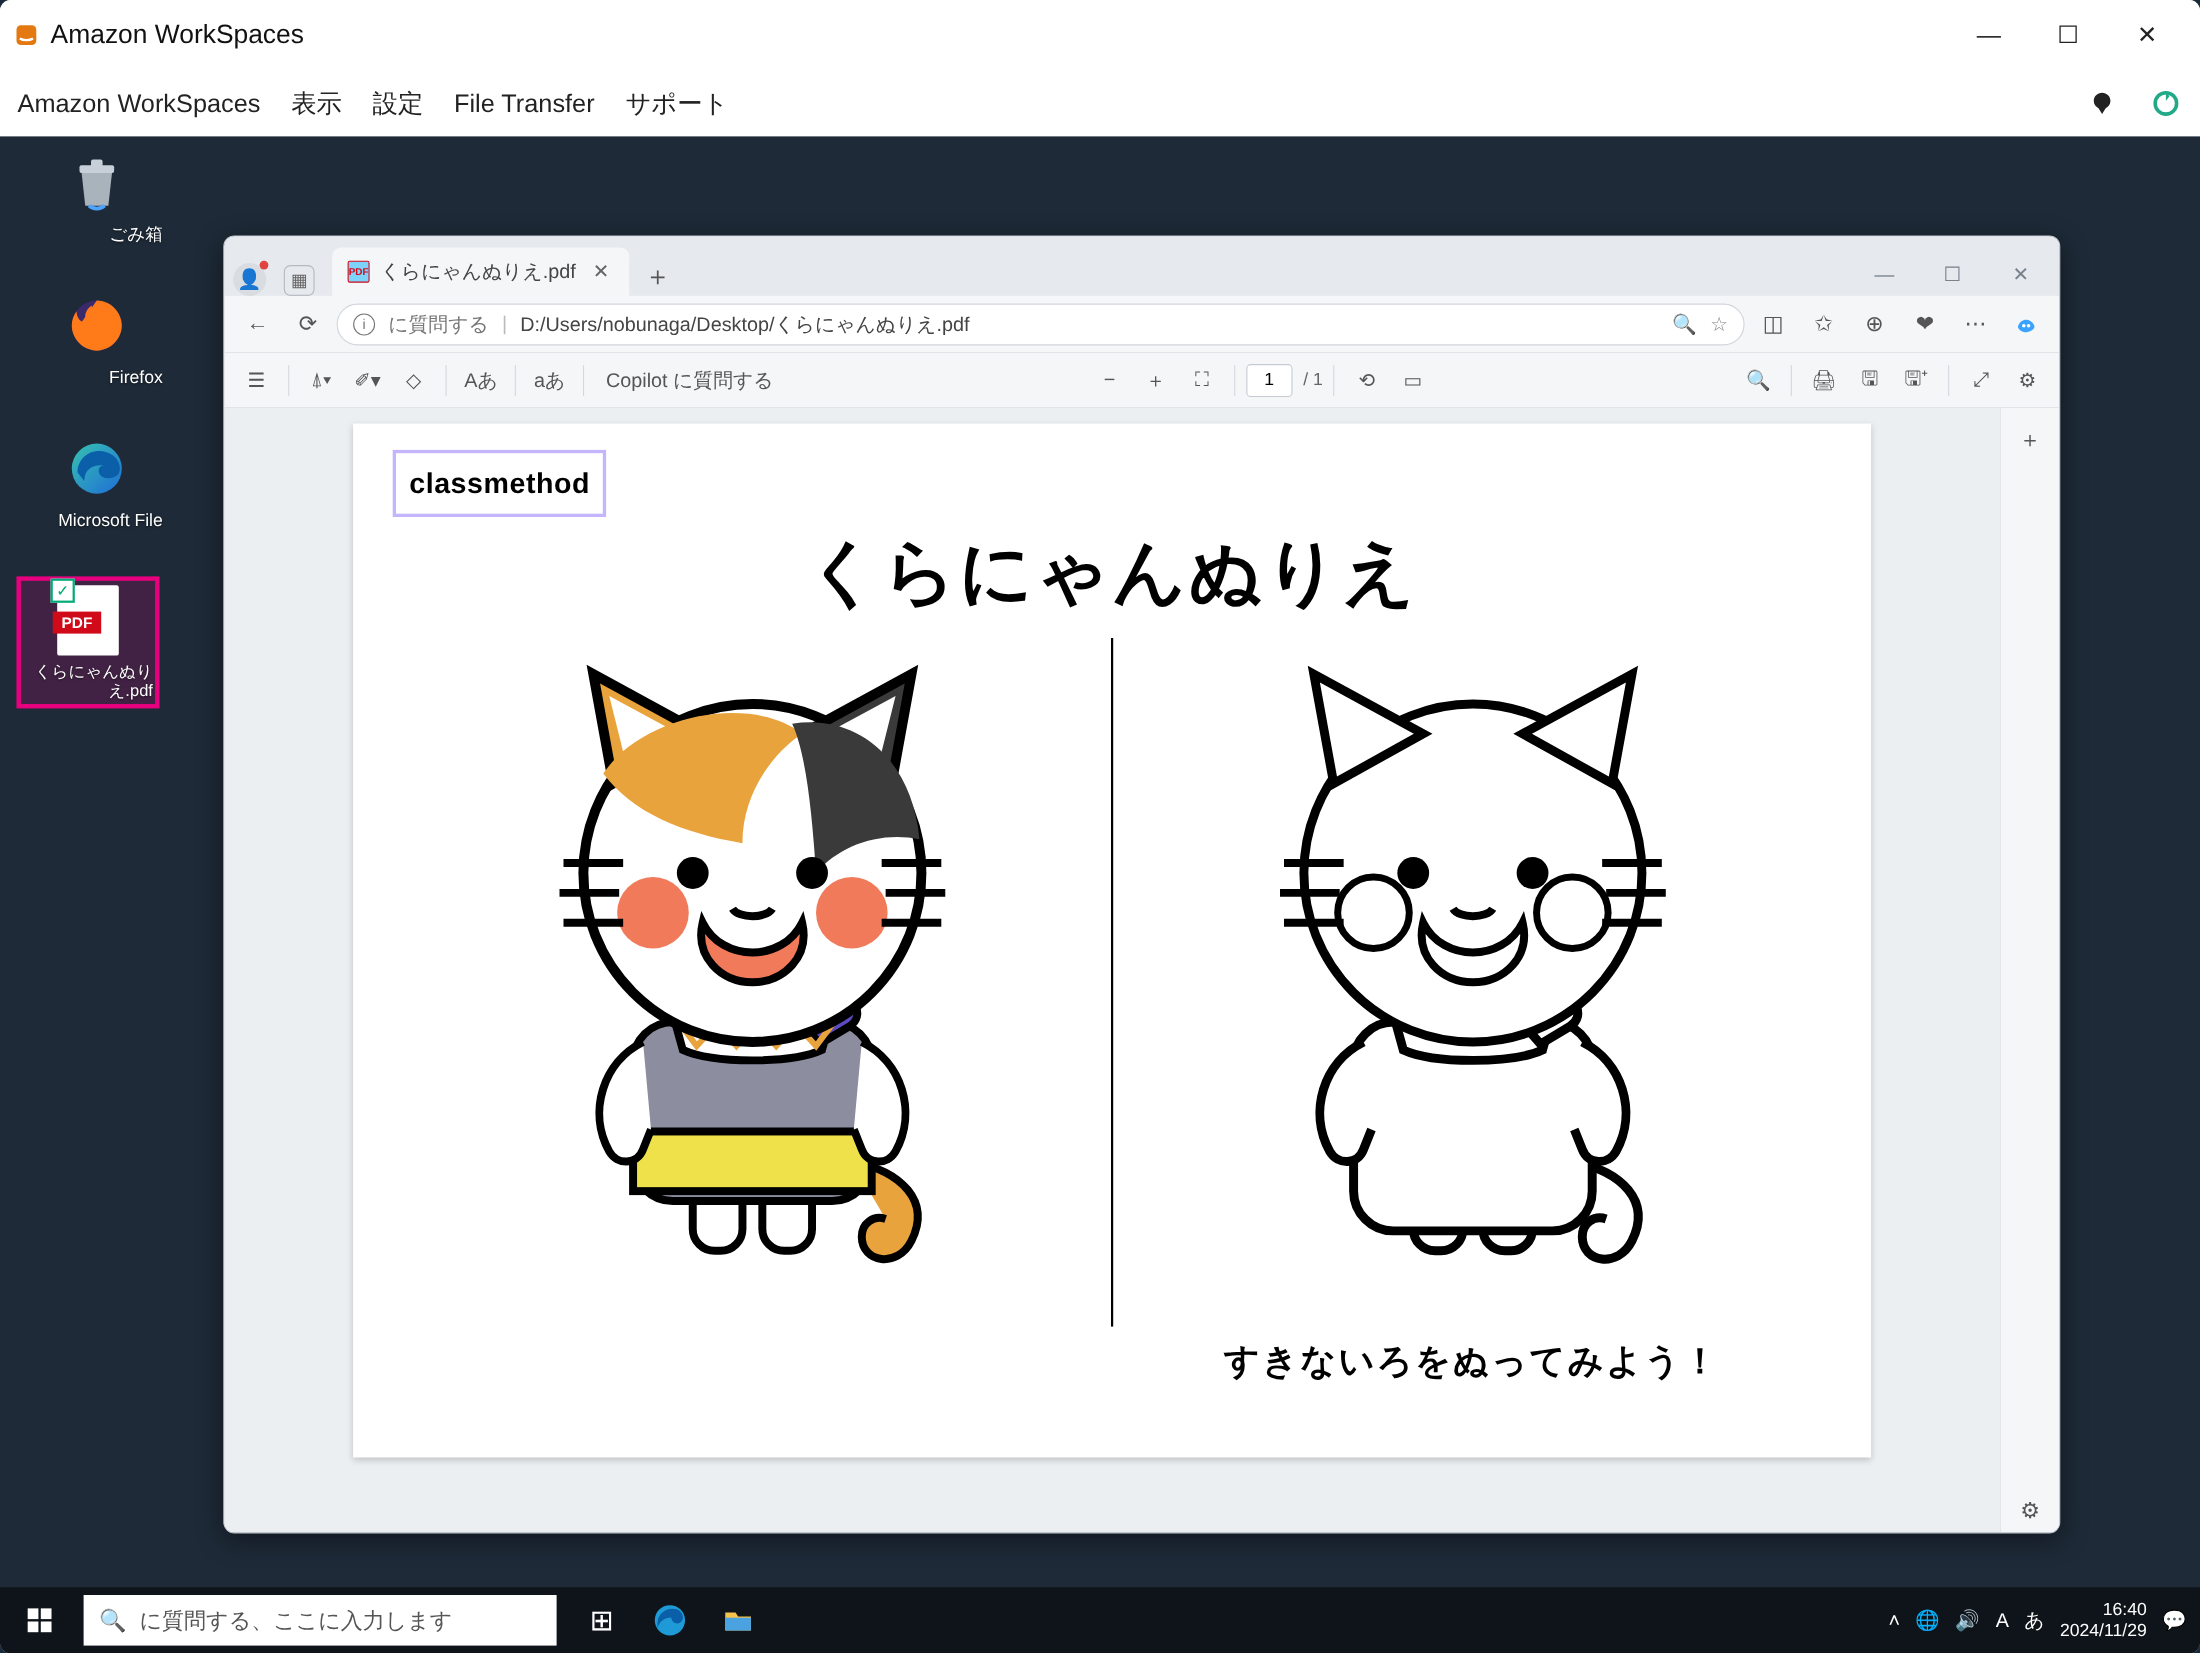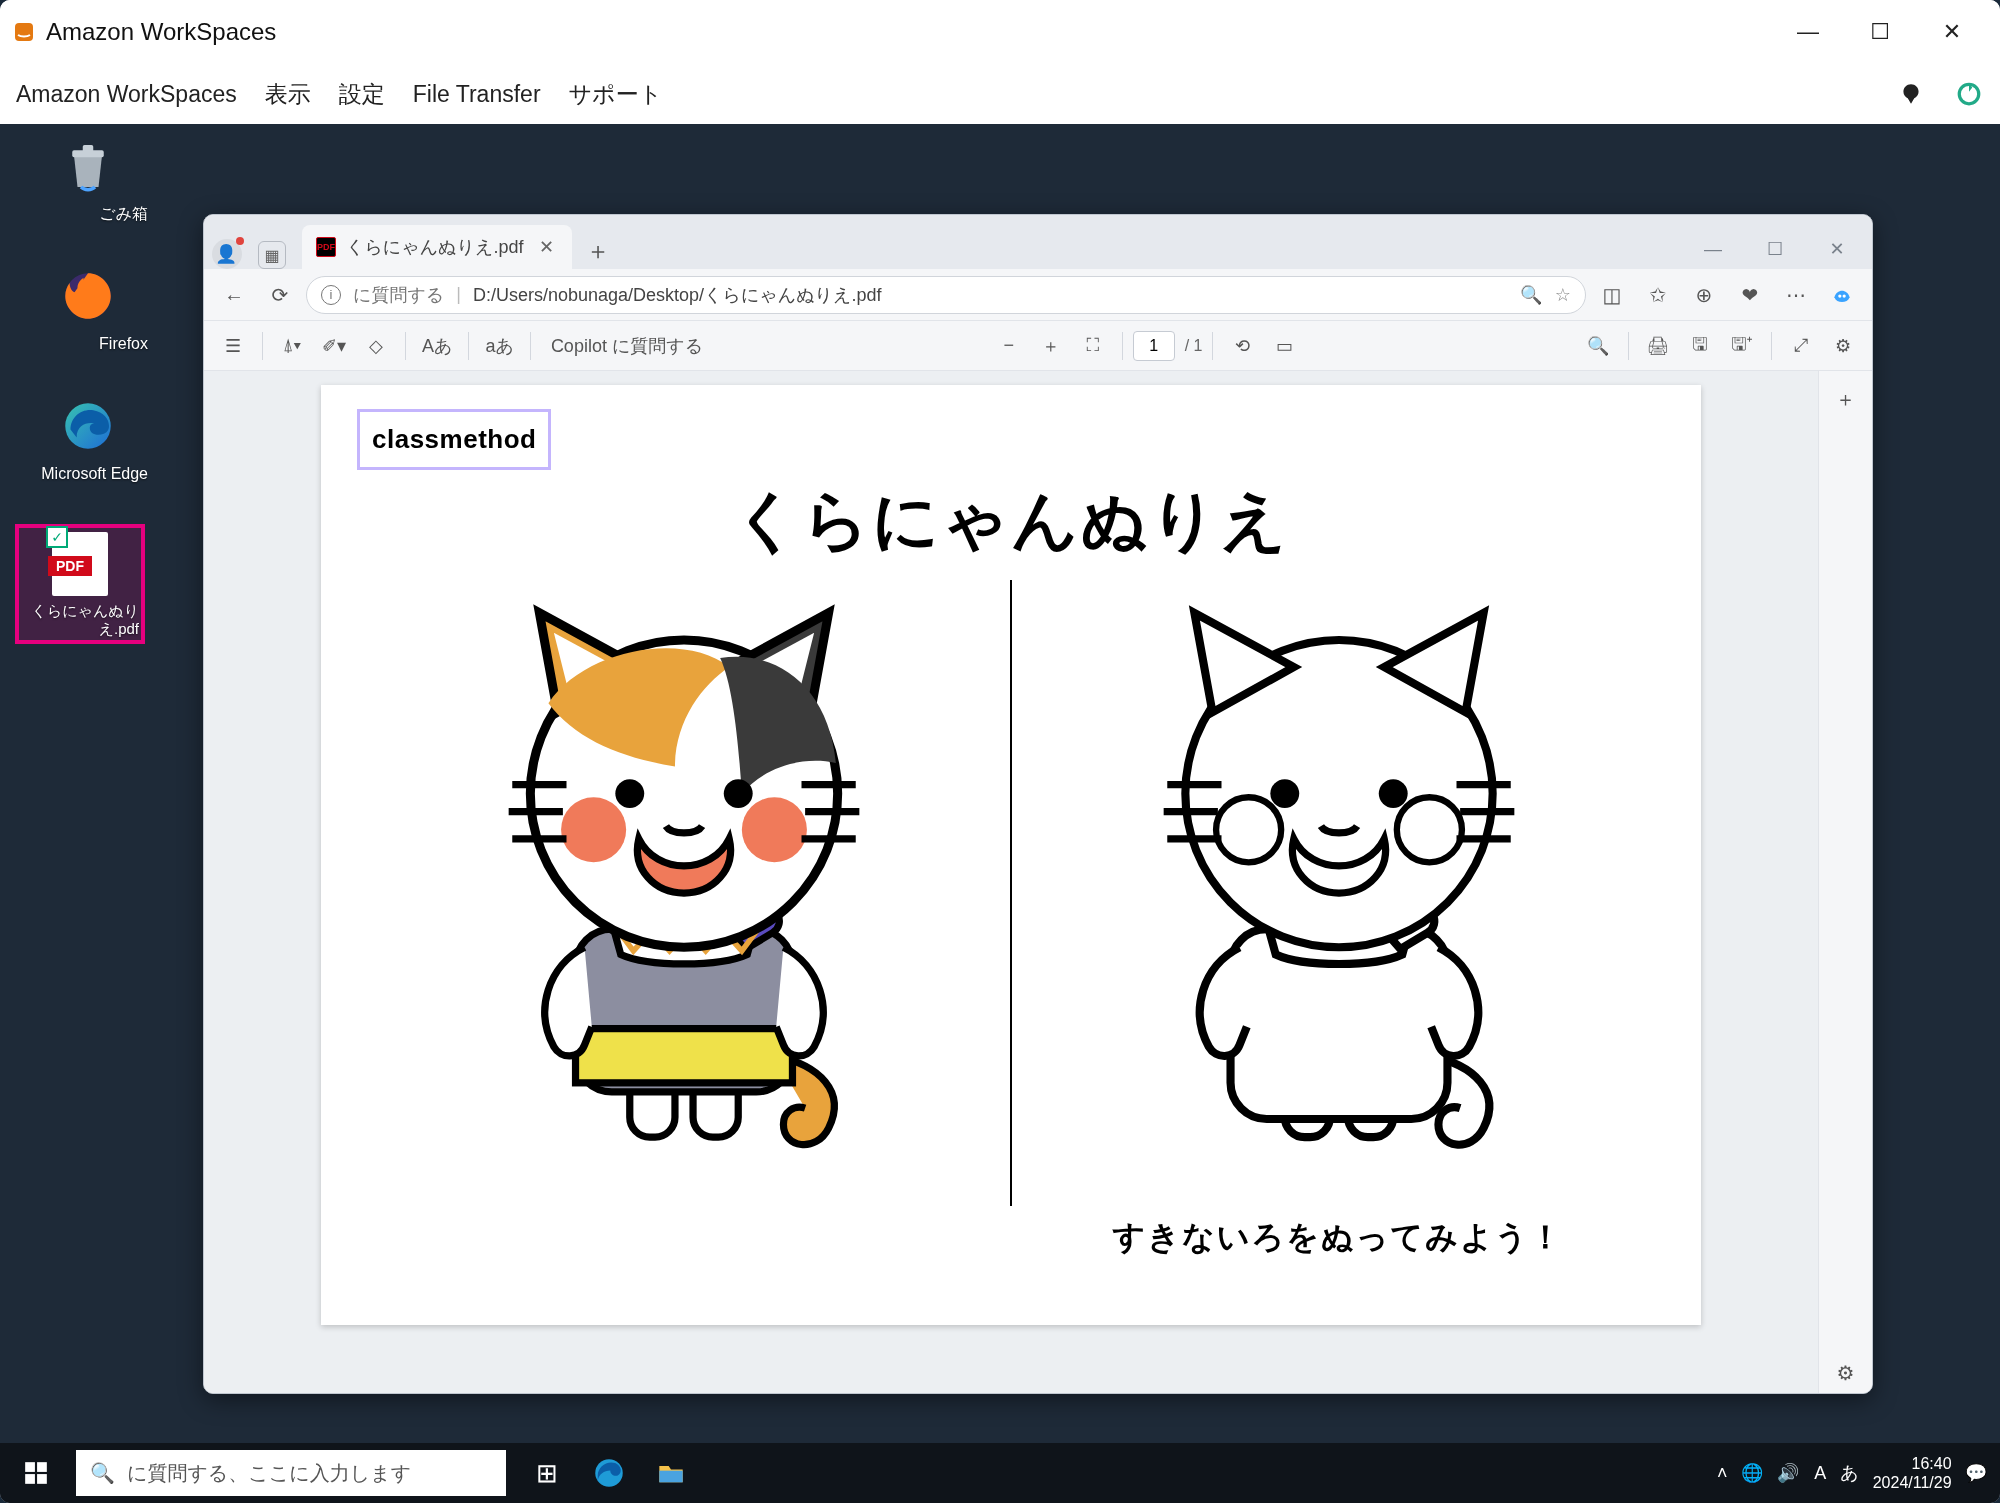--- a/index.html
+++ b/index.html
@@ -37,21 +37,21 @@
 .pdf-icon .chk { position: absolute; top: -6px; left: -6px; width: 22px; height: 22px; background: #fff; border: 2px solid #0a7; display:flex; align-items:center; justify-content:center; color:#0a7; font-size:14px; }
 
 
 .edge { position: absolute; left: 203px; top: 90px; width: 1670px; height: 1180px; background: #f5f6f8; border-radius: 10px; box-shadow: 0 6px 24px rgba(0,0,0,.45); display: flex; flex-direction: column; overflow: hidden; border: 1px solid #bfc6cf; }
 
 .edge-tabs { height: 54px; background: #e6e9ee; display: flex; align-items: flex-end; padding: 8px 8px 0 8px; gap: 8px; }
 .profile { width: 30px; height: 30px; border-radius: 50%; background: #d9dce1; margin-right: 8px; display:flex; align-items:center; justify-content:center; color:#888; font-size:18px; position:relative; }
 .profile .dot{ position:absolute; top:-2px; right:-2px; width:8px; height:8px; background:#e0443e; border-radius:50%; }
 .ws-chip { width: 28px; height: 28px; border-radius: 6px; border: 1px solid #b5bac2; display:flex; align-items:center; justify-content:center; color:#666; font-size:16px; margin-right:8px; }
 .tab { height: 44px; background: #f5f6f8; display: flex; align-items: center; gap: 10px; padding: 0 14px; border-radius: 8px 8px 0 0; min-width: 270px; }
-.tab .fav { width: 20px; height: 20px; background:#000000; border:1px solid #d10a1a; display:flex; align-items:center; justify-content:center; font-size:9px; color:#d10a1a; font-weight:bold; border-radius:2px; }
+.tab .fav { width: 20px; height: 20px; background:#7dd3fc; border:1px solid #d10a1a; display:flex; align-items:center; justify-content:center; font-size:9px; color:#d10a1a; font-weight:bold; border-radius:2px; }
 .tab .title { font-size: 18px; color: #444; }
 .tab .x { margin-left: auto; color: #666; font-size: 18px; padding: 2px 4px; }
 .newtab { width: 36px; height: 36px; display:flex; align-items:center; justify-content:center; color:#555; font-size:24px; border-radius:6px; }
 .edge-tabs .spacer{flex:1;}
 .edge-winbtn { width: 54px; height: 40px; display:flex; align-items:center; justify-content:center; color:#7a828c; font-size:18px; }
 
 .edge-addr { height: 52px; background: #f5f6f8; display: flex; align-items: center; padding: 0 10px; gap: 6px; border-bottom:1px solid #e1e4e9; }
 .icobtn { width: 40px; height: 40px; display: flex; align-items: center; justify-content: center; border-radius: 6px; color: #555; font-size: 20px; }
 .addrbox { flex: 1; height: 38px; background: #fff; border: 1px solid #d1d5db; border-radius: 19px; display: flex; align-items: center; padding: 0 14px; gap: 12px; font-size: 18px; color: #555; }
 .addrbox .info { width:20px; height:20px; border:1.5px solid #777; border-radius:50%; display:flex; align-items:center; justify-content:center; font-size:13px; color:#777; }
@@ -165,21 +165,21 @@
             <defs>
               <linearGradient id="eg" x1="0" x2="1" y1="0" y2="1">
                 <stop offset="0" stop-color="#37c2b1"></stop>
                 <stop offset="1" stop-color="#1e6dd6"></stop>
               </linearGradient>
             </defs>
             <circle cx="32" cy="32" r="26" fill="url(#eg)"></circle>
             <path d="M12 36c0-14 12-24 26-22 12 2 18 10 18 18 0 6-4 10-12 10-6 0-10-3-10-8 0-3 2-5 5-5-8-2-20 2-20 16" fill="#0b5ea8"></path>
           </svg>
       </div>
-      <div class="lbl">Microsoft Edge</div>
+      <div class="lbl">Microsoft File</div>
     </div>
 
     <div id="di-pdf" class="dicon">
       <div class="glyph">
         <div class="pdf-icon">
             <div class="chk">✓</div>
           </div>
       </div>
       <div class="lbl">くらにゃんぬりえ.pdf</div>
     </div>

